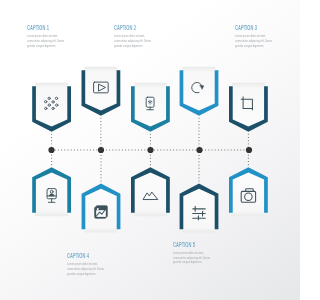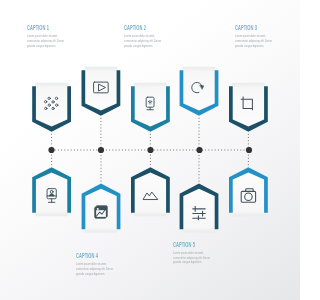--- a/index.html
+++ b/index.html
@@ -172,29 +172,29 @@
             </g>
           </g>
         </g>
       </g>
   </svg>
   <div id="captions">
       <div class="cap" style="left: 26.5px; top: 24.3px;">
         <div class="title">CAPTION 1</div>
         <div class="body">Lorem ipsum dolor sit amet, consectetur adipiscing elit. Donec gravida congue dignissim.</div>
       </div>
-      <div class="cap" style="left: 124px; top: 24.3px;">
+      <div class="cap" style="left: 114px; top: 24.3px;">
         <div class="title">CAPTION 2</div>
         <div class="body">Lorem ipsum dolor sit amet, consectetur adipiscing elit. Donec gravida congue dignissim.</div>
       </div>
       <div class="cap" style="left: 235px; top: 24.3px;">
         <div class="title">CAPTION 3</div>
         <div class="body">Lorem ipsum dolor sit amet, consectetur adipiscing elit. Donec gravida congue dignissim.</div>
       </div>
-      <div class="cap" style="left: 76px; top: 252.3px;">
+      <div class="cap" style="left: 67px; top: 252.3px;">
         <div class="title">CAPTION 4</div>
         <div class="body">Lorem ipsum dolor sit amet, consectetur adipiscing elit. Donec gravida congue dignissim.</div>
       </div>
       <div class="cap" style="left: 173px; top: 241px;">
         <div class="title">CAPTION 5</div>
         <div class="body">Lorem ipsum dolor sit amet, consectetur adipiscing elit. Donec gravida congue dignissim.</div>
       </div>
     </div>
 </div>
 

